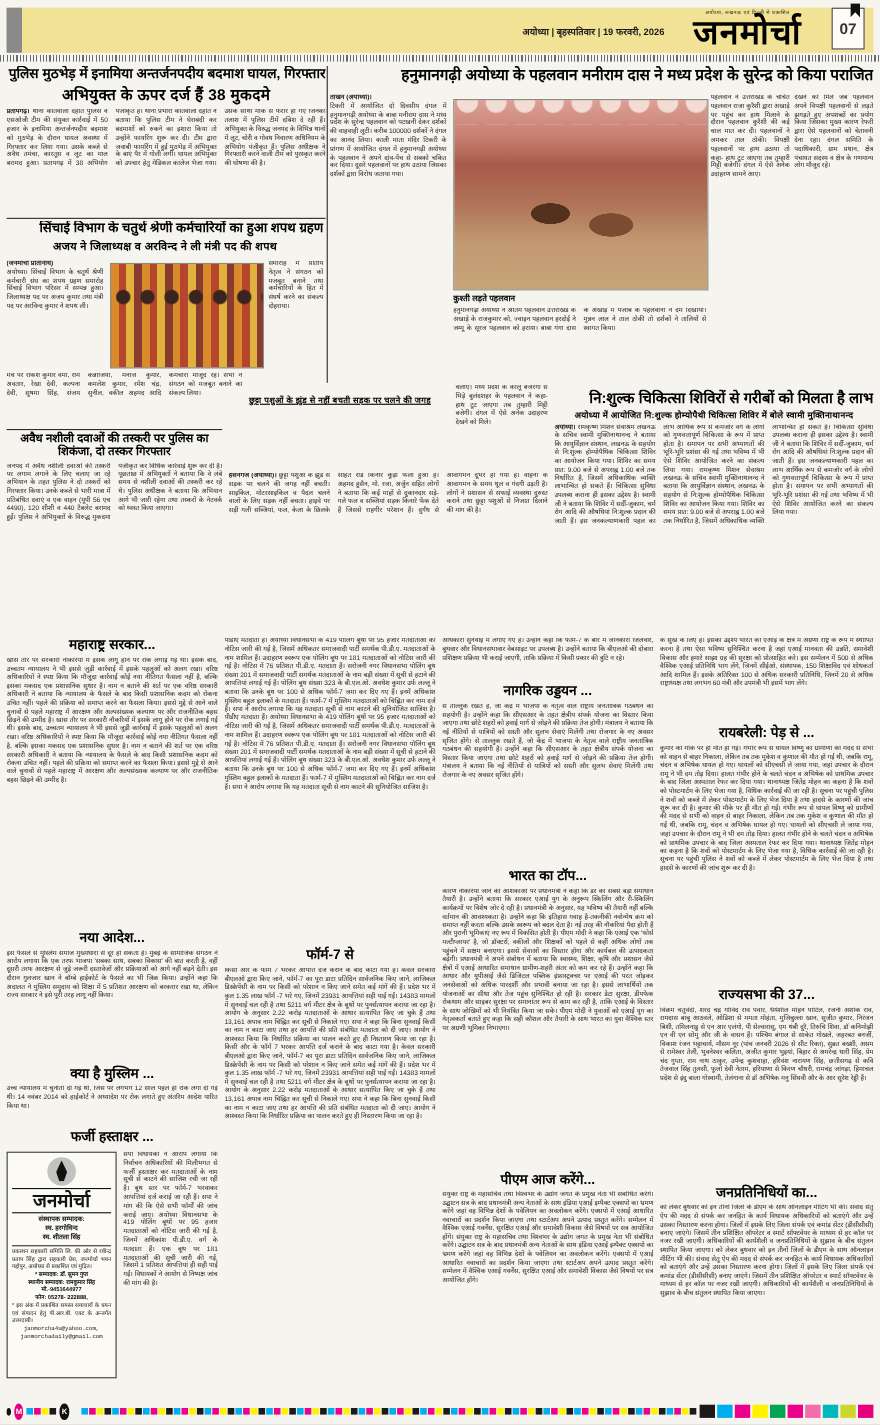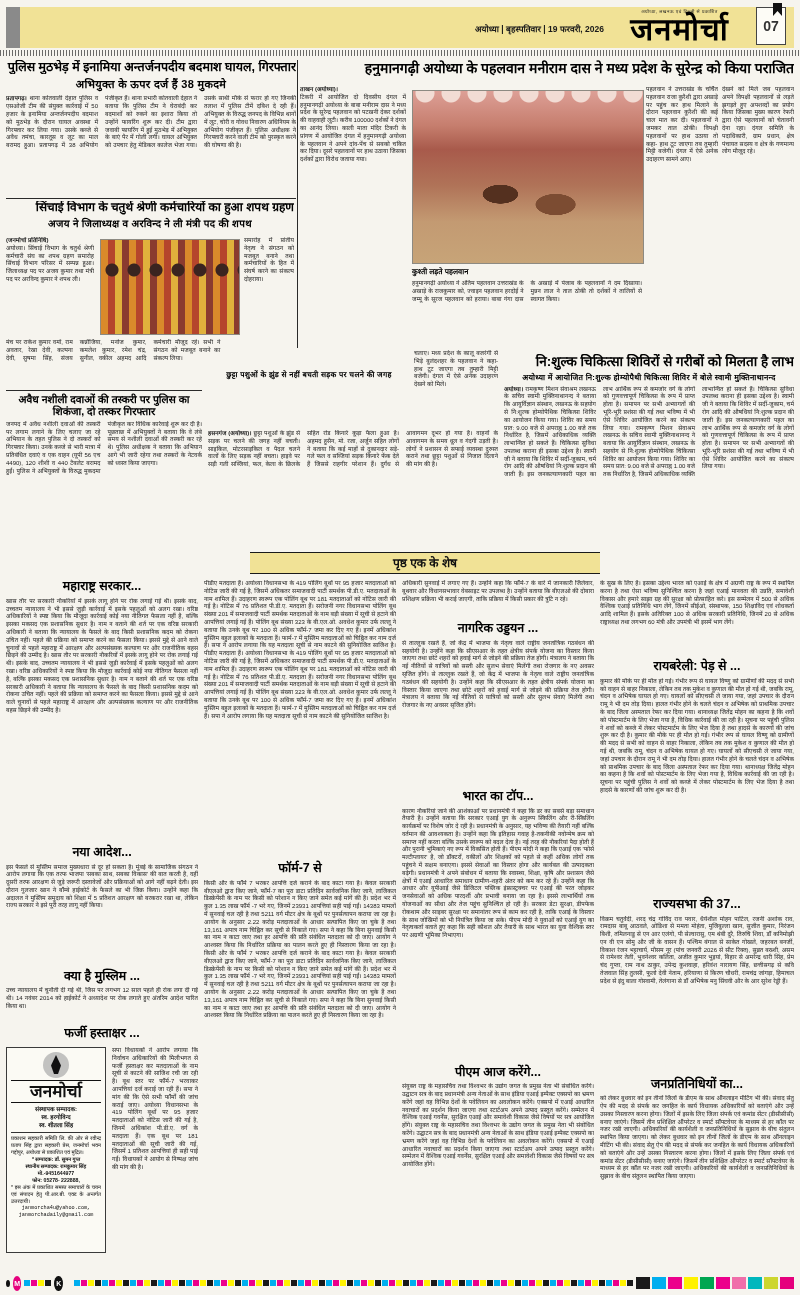--- a/index.html
+++ b/index.html
@@ -74,21 +74,21 @@
     </div>
     <div class="abs pagebox" style="right:8px;top:0;width:28px;height:36px;line-height:36px;">
       <span class="bookmark"></span>
       <span>07</span>
     </div>
   </div>
   <div class="abs barcode" style="left:0;top:50px;width:800px;height:6px;"></div>
 
   <div class="abs" style="left:6px;top:60px;width:290px;height:138px;">
     <div class="hl" style="font-size:12.5px;">पुलिस मुठभेड़ में इनामिया अन्तर्जनपदीय बदमाश घायल, गिरफ्तार</div>
-    <div class="sub" style="font-size:11px;margin-top:2px;">अभियुक्त के ऊपर दर्ज हैं 38 मुकदमे</div>
+    <div class="sub" style="font-size:14px;margin-top:2px;">अभियुक्त के ऊपर दर्ज हैं 38 मुकदमे</div>
     <div class="bd cols3" style="margin-top:4px;height:104px;">
       <span class="dl">प्रतापगढ़।</span>
       <span>थाना कोतवाली देहात पुलिस व एसओजी टीम की संयुक्त कार्रवाई में 50 हजार के इनामिया अन्तर्जनपदीय बदमाश को मुठभेड़ के दौरान घायल अवस्था में गिरफ्तार कर लिया गया। उसके कब्जे से अवैध तमंचा, कारतूस व लूट का माल बरामद हुआ। प्रतापगढ़ में 38 अभियोग पंजीकृत हैं। थाना प्रभारी कोतवाली देहात ने बताया कि पुलिस टीम ने घेराबंदी कर बदमाशों को रुकने का इशारा किया तो उन्होंने फायरिंग शुरू कर दी। टीम द्वारा जवाबी फायरिंग में हुई मुठभेड़ में अभियुक्त के बाएं पैर में गोली लगी। घायल अभियुक्त को उपचार हेतु मेडिकल कालेज भेजा गया। उसके साथी मौके से फरार हो गए जिनकी तलाश में पुलिस टीमें दबिश दे रही हैं। अभियुक्त के विरुद्ध जनपद के विभिन्न थानों में लूट, चोरी व गोवध निवारण अधिनियम के अभियोग पंजीकृत हैं। पुलिस अधीक्षक ने गिरफ्तारी करने वाली टीम को पुरस्कृत करने की घोषणा की है।</span>
     </div>
   </div>
   <div class="abs rule" style="left:297px;top:60px;width:1px;height:288px;"></div>
   <div class="abs rule" style="left:6px;top:198px;width:290px;height:1px;"></div>
 
   <div class="abs" style="left:300px;top:60px;width:494px;height:288px;">
     <div class="hl" style="font-size:14px;">हनुमानगढ़ी अयोध्या के पहलवान मनीराम दास ने मध्य प्रदेश के सुरेन्द्र को किया पराजित</div>
@@ -115,39 +115,37 @@
     <div class="bd cols4 abs" style="left:0;top:138px;width:288px;height:50px;">मंच पर राकेश कुमार वर्मा, राम अवतार, रेखा देवी, कल्पना देवी, सुषमा सिंह, संजय कन्नौजिया, मनोज कुमार, कमलेश कुमार, रमेश चंद्र, सुनील, वकील अहमद आदि कर्मचारी मौजूद रहे। सभी ने संगठन को मजबूत बनाने का संकल्प लिया।</div>
   </div>
   <div class="abs rule" style="left:6px;top:390px;width:196px;height:1px;"></div>
 
   <div class="abs" style="left:6px;top:393px;width:196px;height:153px;">
     <div class="hlwrap" style="font-size:10.5px;">अवैध नशीली दवाओं की तस्करी पर पुलिस का शिकंजा, दो तस्कर गिरफ्तार</div>
     <div class="bd cols2" style="margin-top:3px;height:118px;">जनपद में अवैध नशीली दवाओं की तस्करी पर लगाम लगाने के लिए चलाए जा रहे अभियान के तहत पुलिस ने दो तस्करों को गिरफ्तार किया। उनके कब्जे से भारी मात्रा में प्रतिबंधित दवाएं व एक वाहन (यूपी 56 एच 4490), 120 शीशी व 440 टैबलेट बरामद हुईं। पुलिस ने अभियुक्तों के विरुद्ध मुकदमा पंजीकृत कर विधिक कार्रवाई शुरू कर दी है। पूछताछ में अभियुक्तों ने बताया कि वे लंबे समय से नशीली दवाओं की तस्करी कर रहे थे। पुलिस अधीक्षक ने बताया कि अभियान आगे भी जारी रहेगा तथा तस्करों के नेटवर्क को ध्वस्त किया जाएगा।</div>
   </div>
 
   <div class="abs" style="left:208px;top:350px;width:290px;height:196px;">
-    <div class="sub" style="width:202px;font-size:7.5px;margin-top:19px;">छुट्टा पशुओं के झुंड से नहीं बचती सड़क पर चलने की जगह</div>
+    <div class="sub" style="width:202px;font-size:7.5px;margin-top:8px;text-decoration:underline;">छुट्टा पशुओं के झुंड से नहीं बचती सड़क पर चलने की जगह</div>
     <div class="abs bd" style="left:206px;top:0;width:84px;height:76px;">चलाए। मध्य प्रदेश के कालू बजरंगी से भिड़े बुलंदशहर के पहलवान ने कहा- हाथ टूट जाएगा तब तुम्हारी मिट्टी बजेगी। दंगल में ऐसे अनेक उदाहरण देखने को मिले।</div>
     <div class="abs bd cols3" style="left:0;top:80px;width:290px;height:116px;">
       <span class="dl">हसनगंज (अयोध्या)।</span>
       <span>छुट्टा पशुओं के झुंड से सड़क पर चलने की जगह नहीं बचती। साइकिल, मोटरसाइकिल व पैदल चलने वालों के लिए सड़क नहीं बचता। हाइवे पर सड़ी गली सब्जियां, फल, केला के छिलके सहित रोड किनारे कूड़ा फैला हुआ है। अहमद हुसैन, मो. रजा, अर्जुन सहित लोगों ने बताया कि कई माहों से दुकानदार सड़े-गले फल व सब्जियां सड़क किनारे फेंक देते हैं जिससे राहगीर परेशान हैं। दुर्गंध से आवागमन दूभर हो गया है। वाहनों के आवागमन के समय धूल व गंदगी उड़ती है। लोगों ने प्रशासन से सफाई व्यवस्था दुरुस्त कराने तथा छुट्टा पशुओं से निजात दिलाने की मांग की है।</span>
     </div>
   </div>
 
   <div class="abs" style="left:504px;top:354px;width:290px;height:192px;">
     <div class="hl" style="font-size:13.5px;">नि:शुल्क चिकित्सा शिविरों से गरीबों को मिलता है लाभ</div>
     <div class="sub" style="font-size:7.8px;margin-top:2px;white-space:nowrap;overflow:hidden;">अयोध्या में आयोजित नि:शुल्क होम्योपैथी चिकित्सा शिविर में बोले स्वामी मुक्तिनाथानन्द</div>
     <div class="bd cols3" style="margin-top:4px;height:144px;">
       <span class="dl">अयोध्या।</span>
       <span>रामकृष्ण मिशन सेवाश्रम लखनऊ के सचिव स्वामी मुक्तिनाथानन्द ने बताया कि आयुर्विज्ञान संस्थान, लखनऊ के सहयोग से नि:शुल्क होम्योपैथिक चिकित्सा शिविर का आयोजन किया गया। शिविर का समय प्रात: 9.00 बजे से अपराह्न 1.00 बजे तक निर्धारित है, जिसमें अधिकाधिक व्यक्ति लाभान्वित हो सकते हैं। चिकित्सा सुविधा उपलब्ध कराना ही इसका उद्देश्य है। स्वामी जी ने बताया कि शिविर में सर्दी-जुकाम, चर्म रोग आदि की औषधियां नि:शुल्क प्रदान की जाती हैं। इस जनकल्याणकारी पहल का लाभ आर्थिक रूप से कमजोर वर्ग के लोगों को गुणवत्तापूर्ण चिकित्सा के रूप में प्राप्त होता है। समापन पर सभी अभ्यागतों की भूरि-भूरि प्रशंसा की गई तथा भविष्य में भी ऐसे शिविर आयोजित करने का संकल्प लिया गया। रामकृष्ण मिशन सेवाश्रम लखनऊ के सचिव स्वामी मुक्तिनाथानन्द ने बताया कि आयुर्विज्ञान संस्थान, लखनऊ के सहयोग से नि:शुल्क होम्योपैथिक चिकित्सा शिविर का आयोजन किया गया। शिविर का समय प्रात: 9.00 बजे से अपराह्न 1.00 बजे तक निर्धारित है, जिसमें अधिकाधिक व्यक्ति लाभान्वित हो सकते हैं। चिकित्सा सुविधा उपलब्ध कराना ही इसका उद्देश्य है। स्वामी जी ने बताया कि शिविर में सर्दी-जुकाम, चर्म रोग आदि की औषधियां नि:शुल्क प्रदान की जाती हैं। इस जनकल्याणकारी पहल का लाभ आर्थिक रूप से कमजोर वर्ग के लोगों को गुणवत्तापूर्ण चिकित्सा के रूप में प्राप्त होता है। समापन पर सभी अभ्यागतों की भूरि-भूरि प्रशंसा की गई तथा भविष्य में भी ऐसे शिविर आयोजित करने का संकल्प लिया गया।</span>
     </div>
   </div>
 
-  <div class="abs band" style="left:250px;top:552px;width:350px;height:20px;border-top:1.5px solid #1a1a1a;border-bottom:1.5px solid #1a1a1a;
-              text-align:center;font-weight:800;font-size:12px;line-height:20px;">पृष्ठ एक के शेष</div>
 
   <div class="abs" style="left:6px;top:580px;width:192px;height:688px;">
     <div class="sechead">महाराष्ट्र सरकार...</div>
     <div class="bd" style="height:242px;margin-top:4px;">खास तौर पर सरकारी नौकरियों में इसके लागू होने पर रोक लगाई गई थी। इसके बाद, उच्चतम न्यायालय ने भी इससे जुड़ी कार्रवाई में इसके पहलुओं को अलग रखा। वरिष्ठ अधिकारियों ने स्पष्ट किया कि मौजूदा कार्रवाई कोई नया नीतिगत फैसला नहीं है, बल्कि इसका मकसद एक प्रशासनिक सुधार है। नाम न बताने की शर्त पर एक वरिष्ठ सरकारी अधिकारी ने बताया कि न्यायालय के फैसले के बाद किसी प्रशासनिक कदम को रोकना उचित नहीं। पहले की प्रक्रिया को समाप्त करने का फैसला किया। इससे मुद्दे से आने वाले चुनावों से पहले महाराष्ट्र में आरक्षण और अल्पसंख्यक कल्याण पर और राजनीतिक बहस छिड़ने की उम्मीद है। खास तौर पर सरकारी नौकरियों में इसके लागू होने पर रोक लगाई गई थी। इसके बाद, उच्चतम न्यायालय ने भी इससे जुड़ी कार्रवाई में इसके पहलुओं को अलग रखा। वरिष्ठ अधिकारियों ने स्पष्ट किया कि मौजूदा कार्रवाई कोई नया नीतिगत फैसला नहीं है, बल्कि इसका मकसद एक प्रशासनिक सुधार है। नाम न बताने की शर्त पर एक वरिष्ठ सरकारी अधिकारी ने बताया कि न्यायालय के फैसले के बाद किसी प्रशासनिक कदम को रोकना उचित नहीं। पहले की प्रक्रिया को समाप्त करने का फैसला किया। इससे मुद्दे से आने वाले चुनावों से पहले महाराष्ट्र में आरक्षण और अल्पसंख्यक कल्याण पर और राजनीतिक बहस छिड़ने की उम्मीद है।</div>
     <div class="sechead" style="margin-top:6px;">नया आदेश...</div>
     <div class="bd" style="height:100px;margin-top:4px;">इस फैसले से मुस्लिम समाज मुख्यधारा से दूर हो सकता है। मुंबई के सामाजिक संगठन ने आरोप लगाया कि एक तरफ भाजपा 'सबका साथ, सबका विकास' की बात करती है, वहीं दूसरी तरफ आरक्षण से जुड़े जरूरी दस्तावेजों और प्रक्रियाओं को आगे नहीं बढ़ने देती। इस दौरान गुलजार खान ने बॉम्बे हाईकोर्ट के फैसले का भी जिक्र किया। उन्होंने कहा कि अदालत ने मुस्लिम समुदाय को शिक्षा में 5 प्रतिशत आरक्षण को बरकरार रखा था, लेकिन राज्य सरकार ने इसे पूरी तरह लागू नहीं किया।</div>
     <div class="sechead" style="margin-top:6px;">क्या है मुस्लिम ...</div>
     <div class="bd" style="height:34px;margin-top:4px;">उच्च न्यायालय में चुनौती दी गई थी, जिस पर लगभग 12 साल पहले ही रोक लगा दी गई थी। 14 नवंबर 2014 को हाईकोर्ट ने अध्यादेश पर रोक लगाते हुए अंतरिम आदेश पारित किया था।</div>
     <div class="sechead" style="margin-top:6px;">फर्जी हस्ताक्षर ...</div>
     <div style="position:relative;margin-top:6px;height:206px;">

